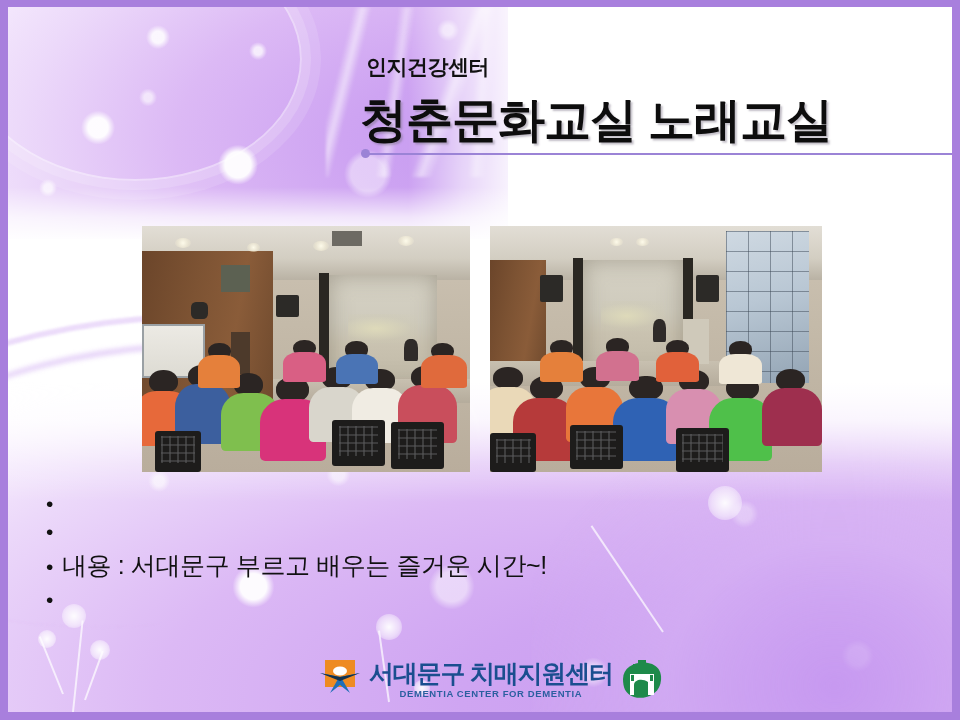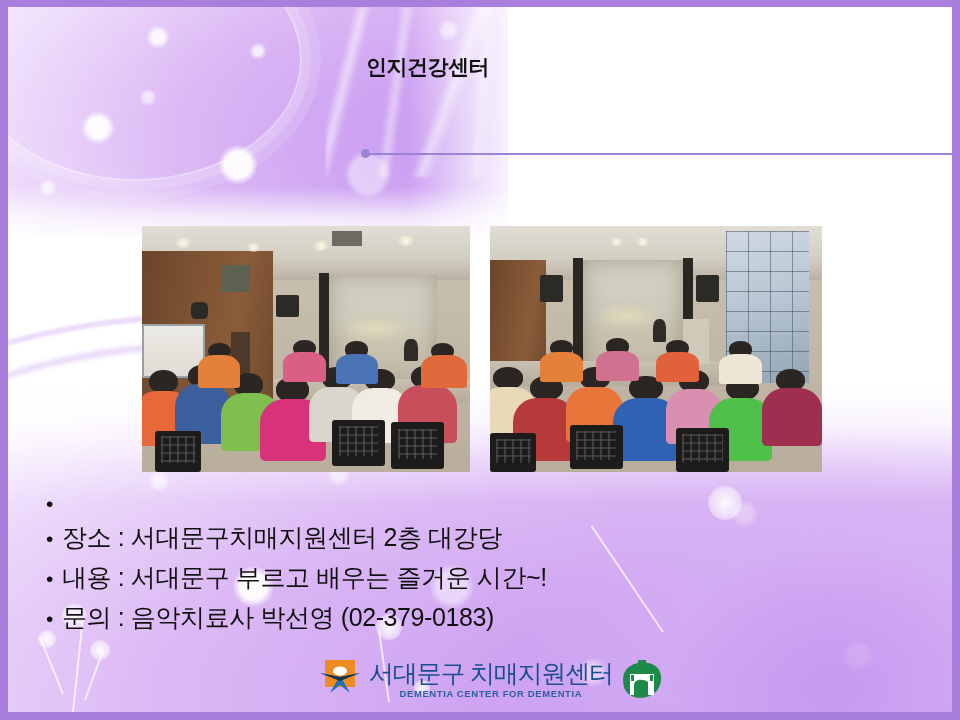--- a/index.html
+++ b/index.html
@@ -359,21 +359,21 @@
     flex: 0 0 44px;
   }
   .logo-text {
     display: flex;
     flex-direction: column;
     justify-content: center;
     line-height: 1;
   }
   .logo-ko {
     font-size: 25px;
-    font-weight: normal;
+    font-weight: bold;
     color: #1a4e8f;
     letter-spacing: -1.2px;
     white-space: nowrap;
   }
   .logo-en {
     font-size: 9.5px;
     font-weight: bold;
     color: #2b5fa0;
     letter-spacing: 0.6px;
     margin-top: 3px;
@@ -422,20 +422,21 @@
 
       <div class="dandelion" style="right:130px; bottom:80px; width:170px; height:160px;">
         <div class="stem" style="left:10px; bottom:0; width:2px; height:128px; transform:rotate(-34deg);"></div>
         <div class="puff" style="left:56px; bottom:112px; width:34px; height:34px;"></div>
       </div>
 
       <div class="bg-bottom-topfade"></div>
     </div>
 
     <div class="subtitle">인지건강센터</div>
+    <div class="title">청춘문화교실 노래교실</div>
     <div class="divider-dot"></div>
     <div class="divider"></div>
 
     <div class="photo photo-left">
       <div class="ph-sky"></div>
       <div class="ph-ceiling"></div>
       <div class="ph-woodwall" style="left:0; top:10%; width:40%; height:62%;"></div>
       <div class="ph-dark" style="left:24%; top:16%; width:9%; height:11%; background:#5c6152;"></div>
       <div class="ph-screen" style="left:57%; top:20%; width:33%; height:46%;"></div>
       <div class="ph-dark" style="left:54%; top:19%; width:3%; height:48%;"></div>
@@ -524,29 +525,27 @@
         <div class="chair" style="left:0%; top:72%; width:14%; height:28%;"></div>
       </div>
     </div>
 
     <div class="bullets">
       <div class="bullet-row">
         <span class="bullet-dot">•</span>
       </div>
       <div class="bullet-row">
         <span class="bullet-dot">•</span>
-        <span>장소 : 서대문구치매지원센터 2층 대강당</span>
       </div>
       <div class="bullet-row">
         <span class="bullet-dot">•</span>
         <span>내용 : 서대문구 부르고 배우는 즐거운 시간~!</span>
       </div>
       <div class="bullet-row">
         <span class="bullet-dot">•</span>
-        <span>문의 : 음악치료사 박선영 (02-379-0183)</span>
       </div>
     </div>
 
     <div class="logo">
       <div class="logo-mark">
         <svg viewBox="0 0 44 42" width="44" height="42" aria-hidden="true">
           <rect x="7" y="1" width="30" height="27" fill="#ee8b22"></rect>
           <path d="M2 14 L20 20 L12 34 L22 26 L32 34 L24 20 L42 14 L22 18 Z" fill="#1f6fb8"></path>
           <path d="M2 14 L22 18 L42 14 L22 22 Z" fill="#12324f"></path>
           <ellipse cx="22" cy="12" rx="7" ry="4.5" fill="#ffffff"></ellipse>

